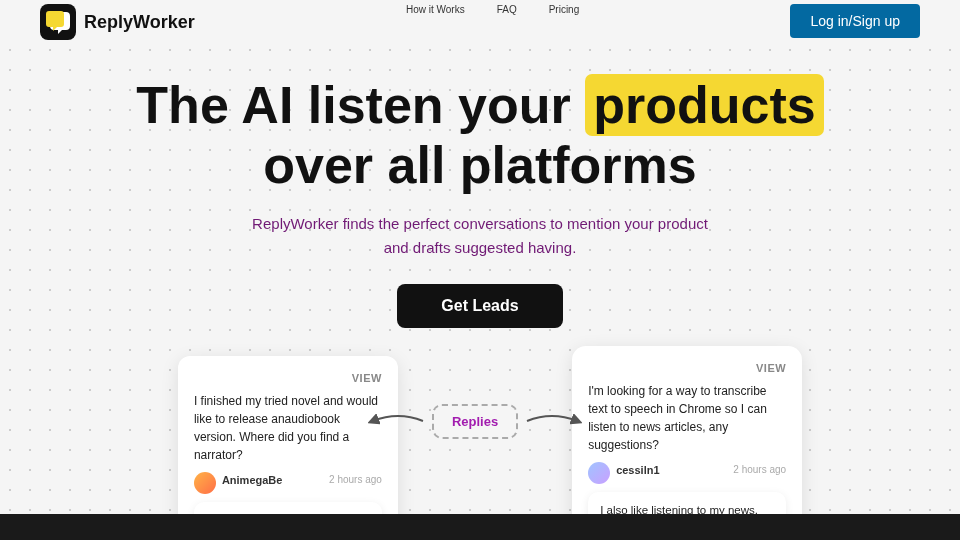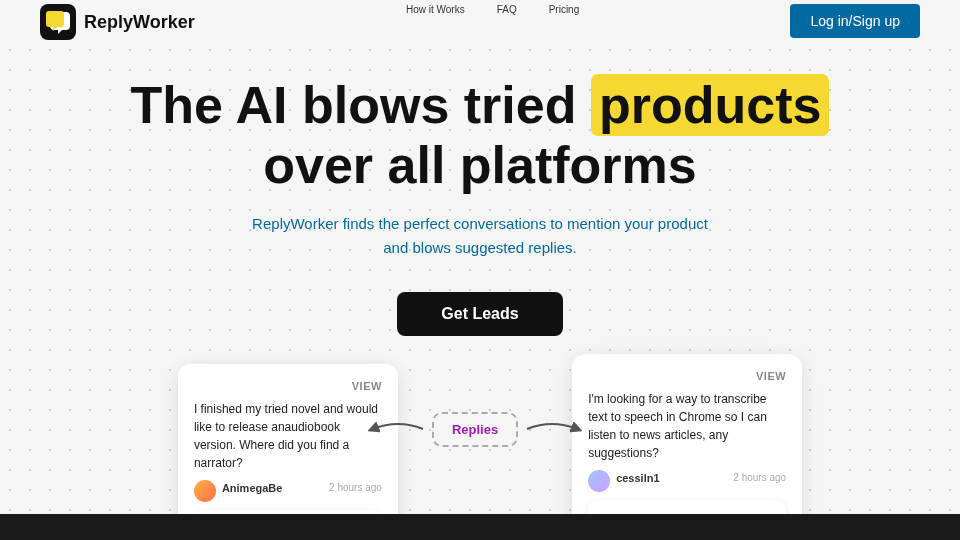--- a/index.html
+++ b/index.html
@@ -95,23 +95,23 @@
 
     .highlight {
       background: #f5d832;
       border-radius: 7px;
       padding: 2px 8px;
       color: #111;
     }
 
     .hero-sub {
       font-size: 15px;
-      color: #0369a1;
+      color: #701a75;
       line-height: 1.6;
-      margin-bottom: 32px;
+      margin-bottom: 24px;
     }
 
     .btn-cta {
       background: #111;
       color: #fff;
       border: none;
       border-radius: 8px;
       padding: 13px 44px;
       font-size: 16px;
       font-weight: 600;
@@ -266,28 +266,28 @@
     <li>
       <a href="#">Pricing</a>
     </li>
   </ul>
 
   <button class="btn-login">Log in/Sign up</button>
 </nav>
 
 <section class="hero">
   <h1 class="hero-heading">
-    <span>The AI blows tried</span>
+    <span>The AI listen your</span>
     <span class="highlight">products</span>
     <br>
     <span>over all platforms</span>
   </h1>
   <p class="hero-sub">
     <span>ReplyWorker finds the perfect conversations to mention your product</span><br>
-    <span>and blows suggested replies.</span>
+    <span>and drafts suggested having.</span>
   </p>
   <button class="btn-cta">Get Leads</button>
 </section>
 
 <div class="cards-area">
 
   <div class="card-left">
     <div class="card-label">View</div>
     <div class="card-body-text">I finished my tried novel and would like to release anaudiobook version. Where did you find a narrator?</div>
     <div class="card-user-row">

